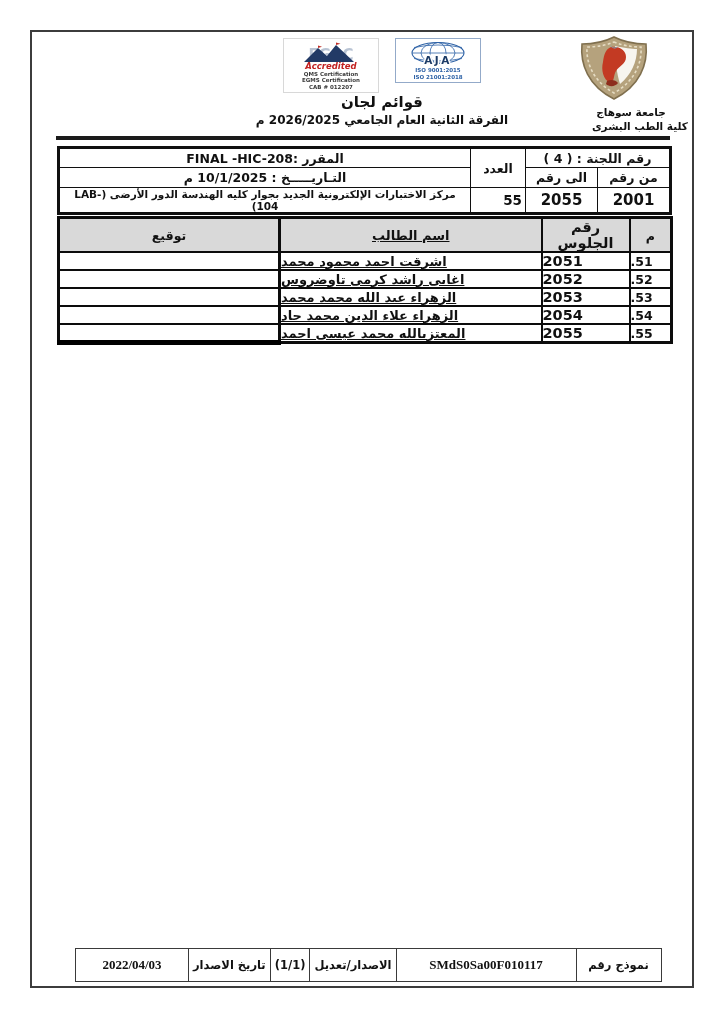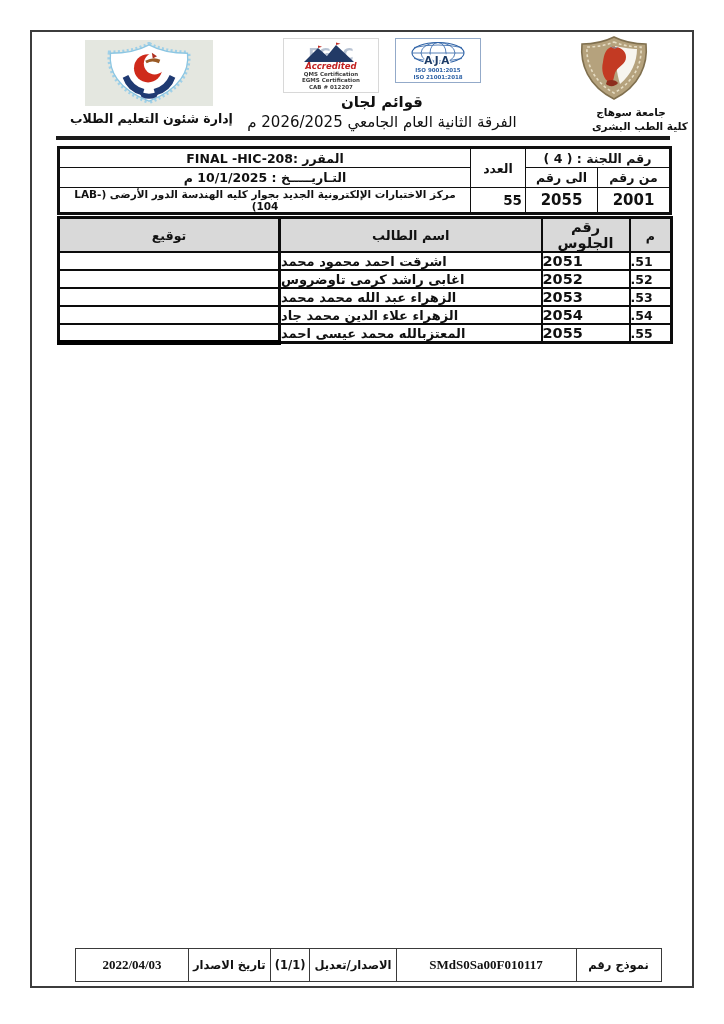--- a/index.html
+++ b/index.html
@@ -28,21 +28,21 @@
 
   .center-block { position:absolute; left:214px; top:38px; width:336px; text-align:center; }
   .certs { display:flex; justify-content:center; align-items:flex-start; gap:16px; height:52px; }
   .cert-box { background:#fff; display:flex; flex-direction:column; align-items:center; padding:2px 3px; }
   .cert-box.egac { border:1px solid #d8d8d8; width:96px; }
   .cert-box.aja  { border:1px solid #93aac9; width:86px; }
   .egac-accredited { color:#c32222; font-weight:bold; font-style:italic; font-size:8.5px; line-height:1; margin-top:-2px; }
   .cert-small { font-size:5.5px; line-height:1.2; color:#3a3a3a; font-weight:bold; white-space:nowrap; }
   .cert-small.blue { color:#2e62a6; }
   .title1 { margin-top:3px; font-size:15px; font-weight:bold; }
-  .title2 { margin-top:2px; font-size:15px; font-weight:normal; direction:rtl; }
+  .title2 { margin-top:2px; font-size:12px; font-weight:bold; direction:rtl; }
 
   .header-rule {
     position:absolute; left:56px; top:136px; width:614px; height:3px;
     border-top:3px solid #1b1b1b; border-bottom:1px solid #1b1b1b;
   }
 
   
   table { border-collapse:collapse; table-layout:fixed; }
   .info-table {
     position:absolute; left:57px; top:146px; width:612px;
@@ -65,21 +65,21 @@
   .students-table th {
     background:#d9d9d9; border:2px solid #0c0c0c; height:21px;
     font-size:12.5px; font-weight:bold; text-align:center; vertical-align:middle;
   }
   .students-table td {
     border:2px solid #0c0c0c; height:14px; text-align:left; vertical-align:middle;
     font-weight:bold; background:#fff;
   }
   .students-table .col-index { font-size:12.5px; direction:ltr; }
   .students-table .col-seat  { font-size:14.5px; }
-  .students-table .col-name  { font-size:13px; }
+  .students-table .col-name  { font-size:13px;text-decoration:underline; }
   .students-table .col-sig   { border-right-width:3px; }
   .students-table th.col-sig { border-right-width:3px; }
   .students-table td.col-sig.last-row { border-bottom:5px solid #000; }
 
   
   .footer-table { position:absolute; left:75px; top:948px; direction:rtl; }
   .footer-table td {
     border:1.4px solid #3a3a3a; height:24px; text-align:center; vertical-align:middle;
     font-weight:bold; font-size:11.5px; padding:8px 4px; white-space:nowrap;
   }
@@ -131,36 +131,20 @@
           <text x="30" y="23" text-anchor="middle" font-size="10.5" font-weight="bold" fill="#1c3b66" stroke="#ffffff" stroke-width="3" paint-order="stroke" letter-spacing="2.5">AJA</text>
         </svg>
         <div class="cert-small blue">ISO 9001:2015</div>
         <div class="cert-small blue">ISO 21001:2018</div>
       </div>
     </div>
     <div class="title1">قوائم لجان</div>
     <div class="title2">الفرقة الثانية العام الجامعي 2026/2025 م</div>
   </div>
 
-  <div class="faculty-block">
-    <div class="faculty-logo-box">
-      <svg width="122" height="62" viewBox="0 0 128 66">
-        <path d="M64 3 C75 9 90 12 105 12 C107 30 98 50 64 63 C30 50 21 30 23 12 C38 12 53 9 64 3 Z" fill="none" stroke="#9fd0e8" stroke-width="6" stroke-dasharray="2.2 2.6"></path>
-        <path d="M64 3 C75 9 90 12 105 12 C107 30 98 50 64 63 C30 50 21 30 23 12 C38 12 53 9 64 3 Z" fill="#ffffff" stroke="#8cc6e2" stroke-width="1.4"></path>
-        <circle cx="63" cy="28" r="15" fill="#cf2a1b"></circle>
-        <circle cx="70" cy="23" r="11.5" fill="#ffffff"></circle>
-        <path d="M60 20 q9 -5 16 -1 l-1.5 3.5 q-7 -3.5 -13 0 Z" fill="#9a5a26"></path>
-        <path d="M67 11.5 l1 6 l4.5 -2.2 Z" fill="#b03020"></path>
-        <path d="M42 35 q5 12 17 15 l-2 7 q-16 -4 -21 -19 Z" fill="#1f3a72"></path>
-        <path d="M86 35 q-5 12 -17 15 l2 7 q16 -4 21 -19 Z" fill="#1f3a72"></path>
-        <path d="M53 52 q11 6 22 0 l-3 6.5 q-8 4 -16 0 Z" fill="#1f3a72"></path>
-      </svg>
-    </div>
-    <div class="admin-caption">إدارة شئون التعليم الطلاب</div>
-  </div>
 
   <div class="header-rule"></div>
 
   <table class="info-table" dir="rtl">
     <colgroup>
         <col style="width:73px">
         <col style="width:72px">
         <col style="width:55px">
         <col style="width:412px">
       </colgroup>

